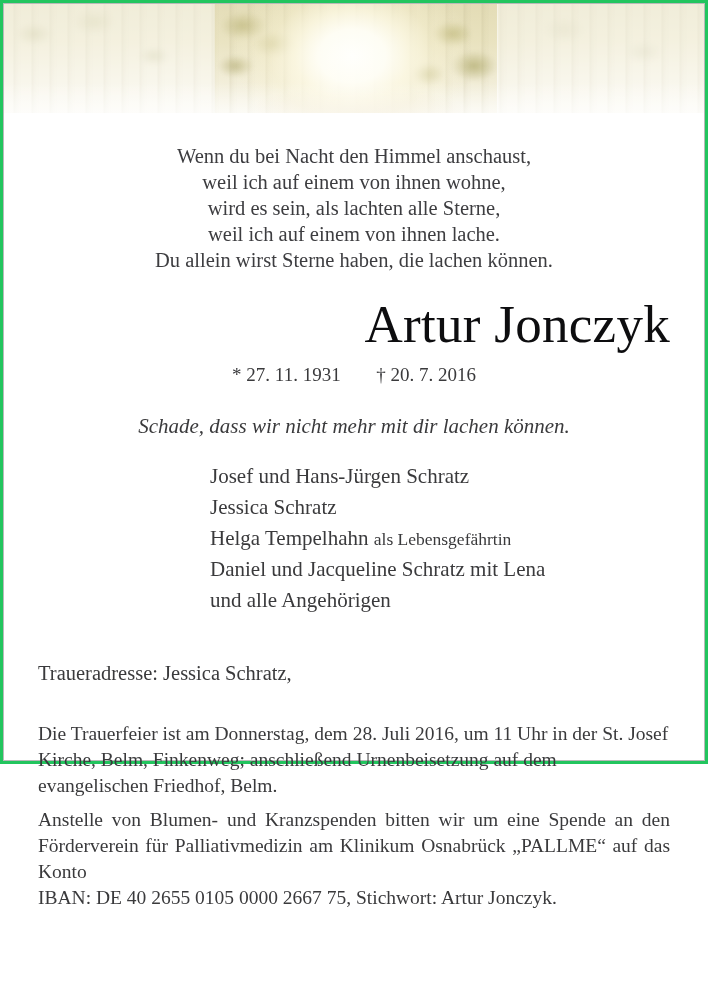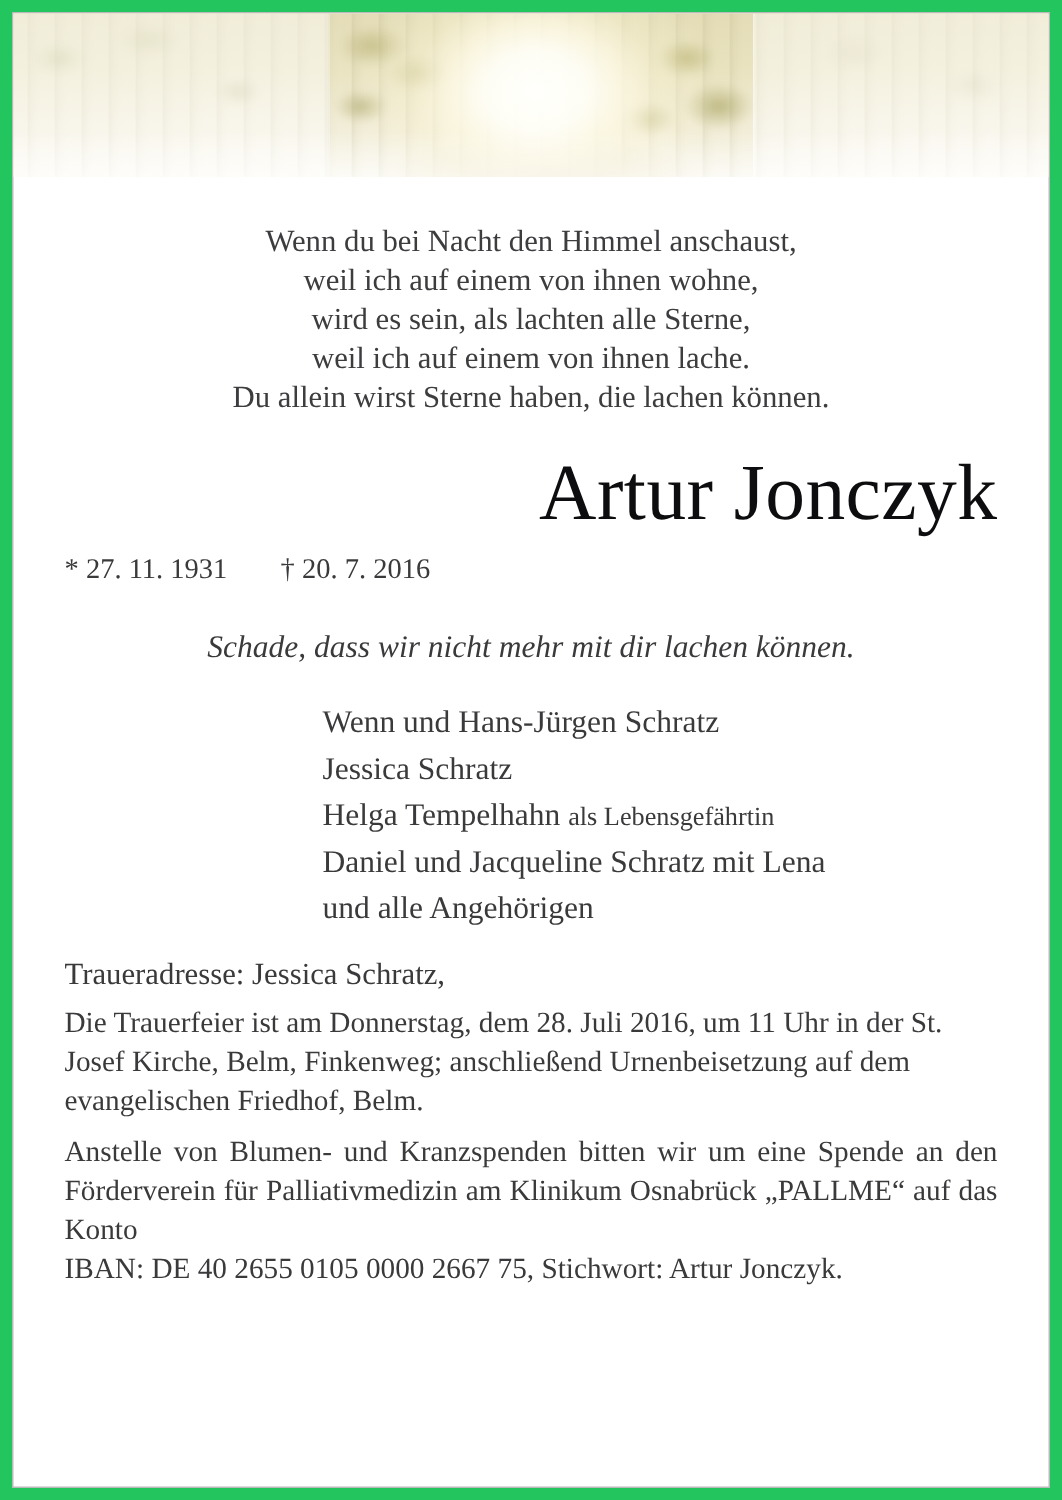--- a/index.html
+++ b/index.html
@@ -11,24 +11,24 @@
   body {
     font-family: "Liberation Serif", "DejaVu Serif", serif;
     width: 708px;
     height: 1000px;
     overflow: hidden;
   }
 
   .notice {
     position: relative;
     width: 708px;
-    height: 1000px;
+    height: 764px;
     box-sizing: border-box;
     background: #c2410c;
-    border: 8px solid #22c55e;
+    border: 3px solid #22c55e;
   }
 
   .notice-inner {
     position: absolute;
     inset: 0;
     box-sizing: border-box;
     border: 1px solid #b9b9b9;
     background: #ffffff;
     display: flex;
     flex-direction: column;
@@ -144,20 +144,21 @@
   .deceased-name {
     text-align: right;
     font-size: 53px;
     line-height: 58px;
     color: #0d0d0f;
     margin-top: 22px;
     letter-spacing: 0.3px;
   }
 
   .dates {
+    text-align: center;
     font-size: 19px;
     line-height: 24px;
     color: #3a3a3c;
     margin-top: 10px;
   }
   .dates .gap { display: inline-block; width: 26px; }
 
   .farewell {
     text-align: center;
     font-size: 21px;
@@ -170,28 +171,28 @@
   .mourners {
     margin-top: 22px;
     padding-left: 172px;
     font-size: 21px;
     line-height: 30px;
     color: #3a3a3c;
   }
   .mourners .small { font-size: 17.5px; }
 
   .grief-address {
-    margin-top: 16px;
+    margin-top: 44px;
     font-size: 20.5px;
     line-height: 27px;
     color: #3a3a3c;
   }
 
   .ceremony {
-    margin-top: 6px;
+    margin-top: 34px;
     font-size: 19.5px;
     line-height: 26px;
     color: #3a3a3c;
   }
 
   .donation {
     margin-top: 8px;
     font-size: 19.5px;
     line-height: 26px;
     color: #3a3a3c;
@@ -237,21 +238,21 @@
         <span>27. 11. 1931</span>
         <span class="gap"></span>
         <span>†</span>
         <span>20. 7. 2016</span>
       </div>
 
       <div class="farewell">Schade, dass wir nicht mehr mit dir lachen können.</div>
 
       <div class="mourners">
         <div>
-          <span>Wenn und Hans-Jürgen Schratz</span><span class="small"></span>
+          <span>Josef und Hans-Jürgen Schratz</span><span class="small"></span>
         </div>
         <div>
           <span>Jessica Schratz</span><span class="small"></span>
         </div>
         <div>
           <span>Helga Tempelhahn </span><span class="small">als Lebensgefährtin</span>
         </div>
         <div>
           <span>Daniel und Jacqueline Schratz mit Lena</span><span class="small"></span>
         </div>

